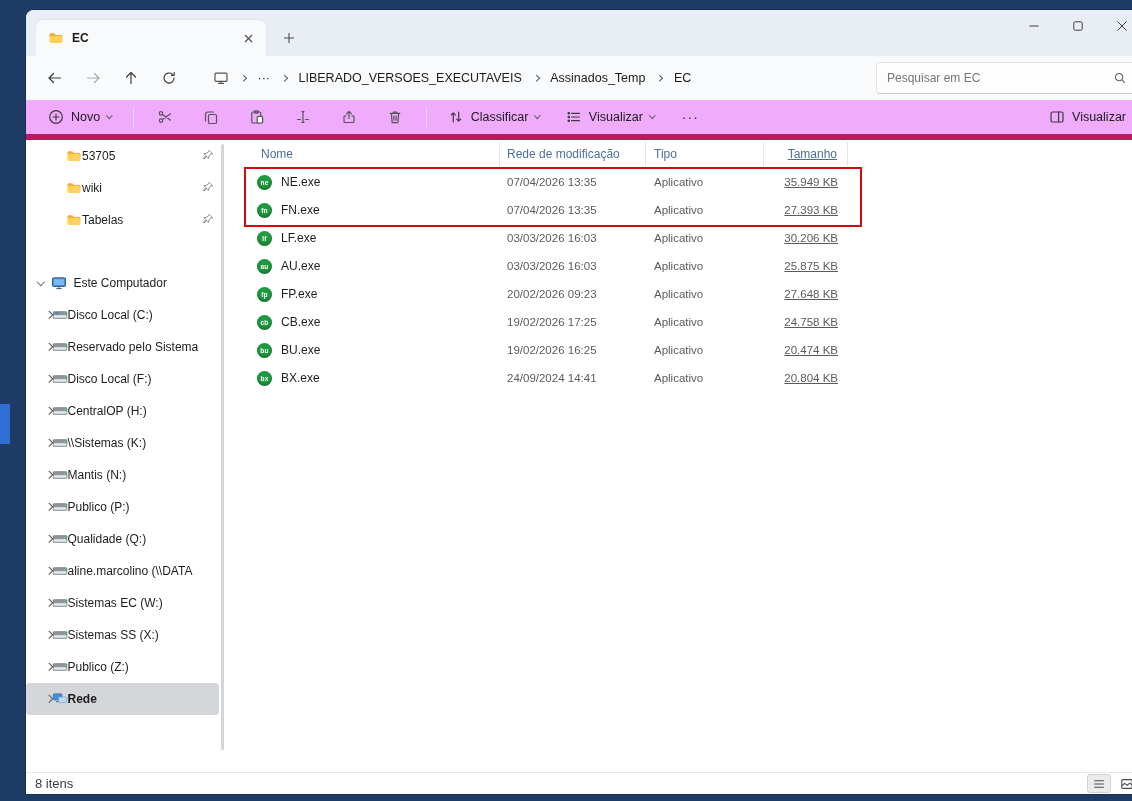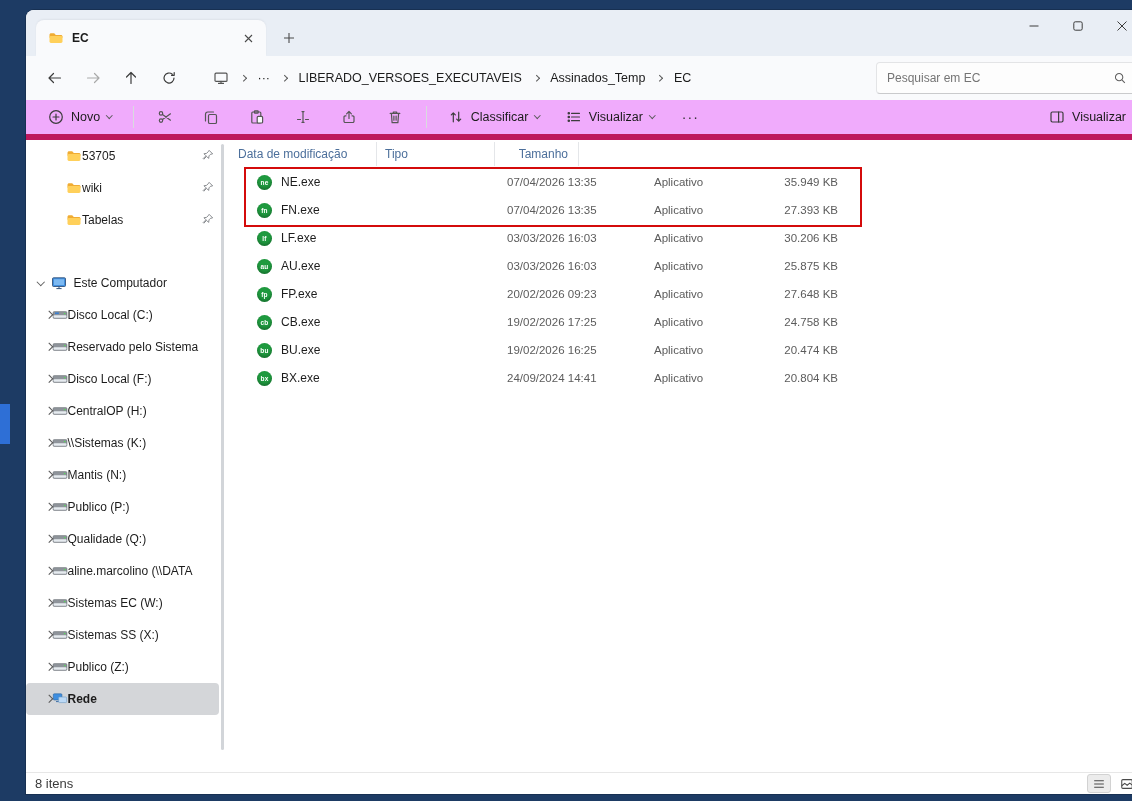--- a/index.html
+++ b/index.html
@@ -58,21 +58,21 @@
   .chev.r { transform:rotate(-45deg); }
   .chev.d { transform:rotate(45deg); margin-top:-3px; }
   .chev.sm { width:4.5px; height:4.5px; border-width:1.2px; }
 
   
   .main { flex:1; position:relative; padding-top:2px; }
   .lrow { display:flex; align-items:center; }
   .c-name { flex:0 0 269px; display:flex; align-items:center; overflow:hidden; }
   .c-date { flex:0 0 146px; padding-left:7px; }
   .c-type { flex:0 0 118px; padding-left:8px; }
-  .c-size { flex:0 0 84px; text-align:right; padding-right:10px; }
+  .c-size { flex:0 0 84px; text-align:right; padding-right:10px;text-decoration:underline; }
   .lheader { height:24px; font-size:12px; color:#4c6f9b; }
   .lheader > div { height:100%; display:flex; align-items:center; border-right:1px solid #e4e6e9; }
   .lheader .c-name { padding-left:30px; }
   .lheader .c-size { justify-content:flex-end; }
   .rows { margin-top:2px; }
   .frow { height:28px; font-size:11.5px; color:#5b5b5b; }
   .frow .c-name { padding-left:26px; gap:9px; font-size:12px; color:#1d1d1d; }
   .fic { width:15px; height:15px; border-radius:50%; background:#1f9a3f; box-shadow:inset 0 -2px 3px rgba(0,0,0,.25);
          color:#fff; font-size:6.5px; font-weight:bold; display:flex; align-items:center; justify-content:center; flex:0 0 auto; letter-spacing:.3px; }
   .redbox { position:absolute; left:13px; top:27px; width:618px; height:60px; border:2.5px solid #d40b0b; pointer-events:none; }
@@ -426,21 +426,22 @@
               <use href="#i-net"></use>
             </svg>
           <span>Rede</span>
         </div>
 
         <div class="side-scroll"></div>
       </div>
 
       <div class="main">
         <div class="lrow lheader">
-          <div class="c-date">Data de modificação</div>
+          <div class="c-name">Nome</div>
+          <div class="c-date">Rede de modificação</div>
           <div class="c-type">Tipo</div>
           <div class="c-size">Tamanho</div>
         </div>
 
         <div class="rows">
           <div class="lrow frow">
             <div class="c-name">
                 <span class="fic">ne</span>
                 <span>NE.exe</span>
               </div>

